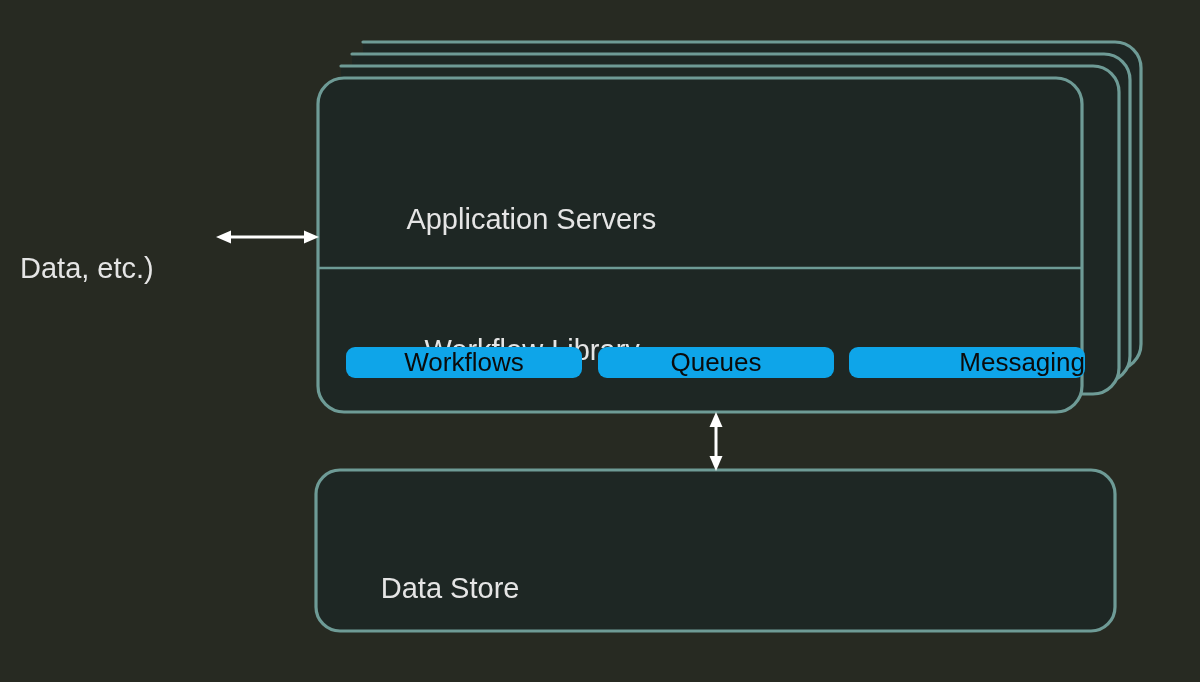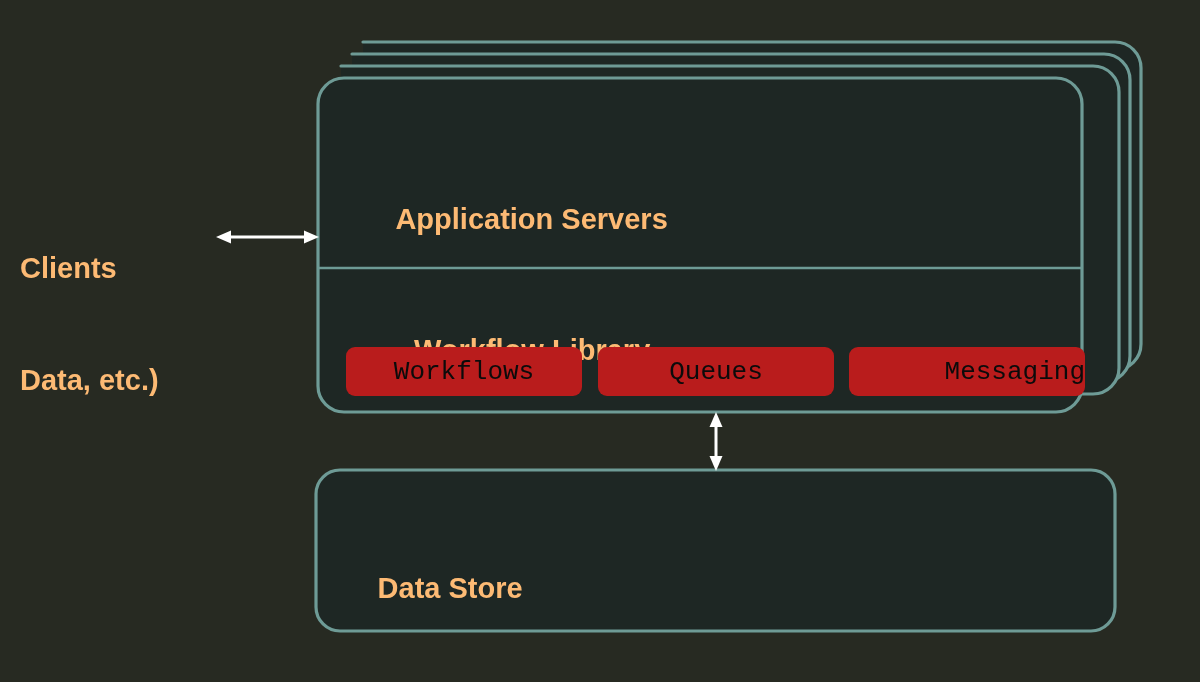--- a/index.html
+++ b/index.html
@@ -21,24 +21,23 @@
   }
   svg.layer {
     position: absolute;
     top: 0;
     left: 0;
     width: 1200px;
     height: 682px;
   }
   .label {
     position: absolute;
-    color: #fdba74;
+    color: #e5e5e5;
     white-space: pre;
     line-height: 1.28;
-    font-weight: bold;
   }
   #clients-label {
     left: 20px;
     top: 176px;
     font-size: 29px;
   }
   #app-servers-label {
     left: 0;
     top: 164px;
     width: 1200px;
@@ -60,26 +59,25 @@
     width: 1036px;
     text-align: center;
     font-size: 29px;
   }
   #data-store-label > span { position: relative; left: -84px; }
   .chip {
     position: absolute;
     display: flex;
     align-items: center;
     justify-content: center;
-    background: #b91c1c;
+    background: #0ea5e9;
     color: #0b0b0b;
     border-radius: 9px;
     font-size: 26px;
-    height: 49px;
-    font-family: Liberation Mono, monospace;
+    height: 31px;
   }
   #chip-workflows { left: 346px; top: 347px; width: 236px; }
   #chip-queues    { left: 598px; top: 347px; width: 236px; text-align: right; }
   #chip-messaging { left: 849px; top: 347px; width: 236px; justify-content: flex-end; }
 </style>
 </head>
 <body>
 
 <div id="stage">
 
@@ -102,21 +100,20 @@
     </g>
 
     <g>
       <line x1="716" y1="422" x2="716" y2="462" stroke="#ffffff" stroke-width="3"></line>
       <polygon points="716,412 709.5,427 722.5,427" fill="#ffffff"></polygon>
       <polygon points="716,471 709.5,456 722.5,456" fill="#ffffff"></polygon>
     </g>
   </svg>
 
   <div class="label" id="clients-label">
-    <div>Clients</div>
     <div>Data, etc.)</div>
   </div>
 
   <div class="label" id="app-servers-label">
     <span>Application Servers</span>
   </div>
 
   <div class="label" id="workflow-library-label">
     <span>Workflow Library</span>
   </div>

